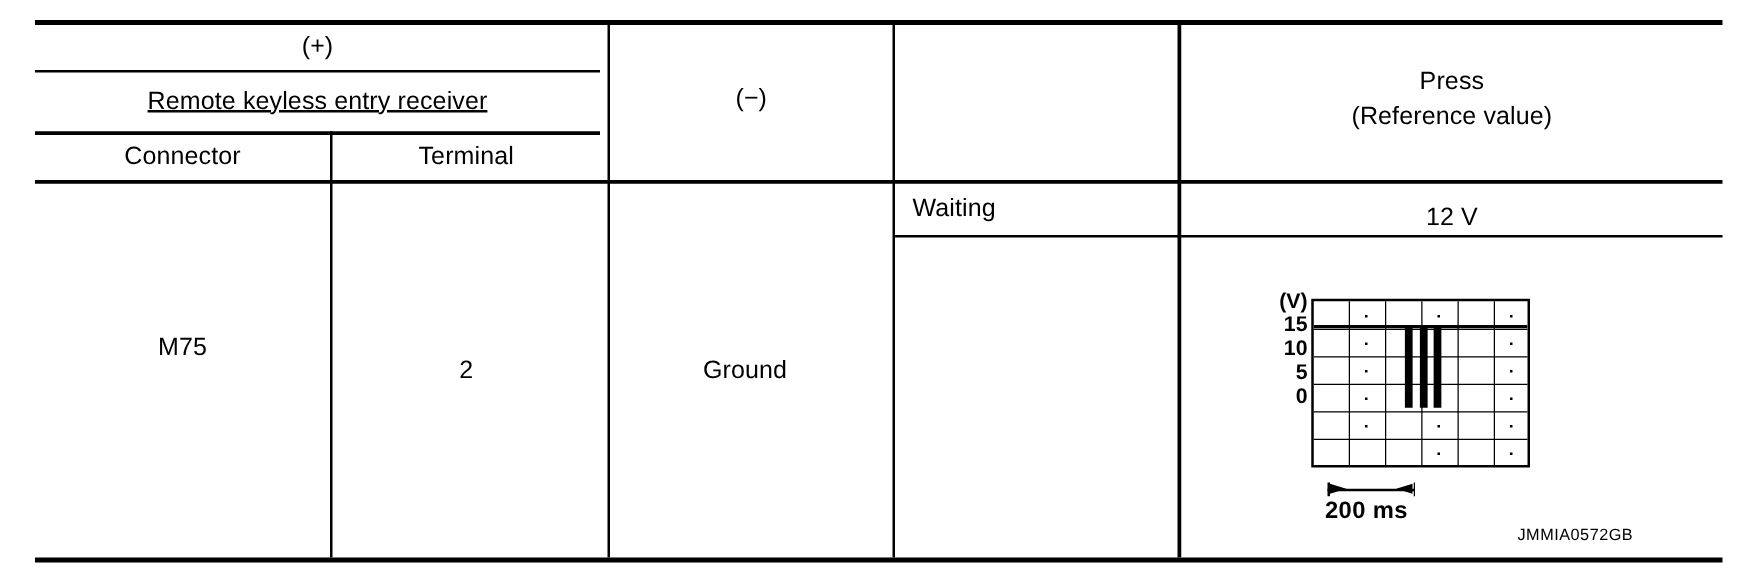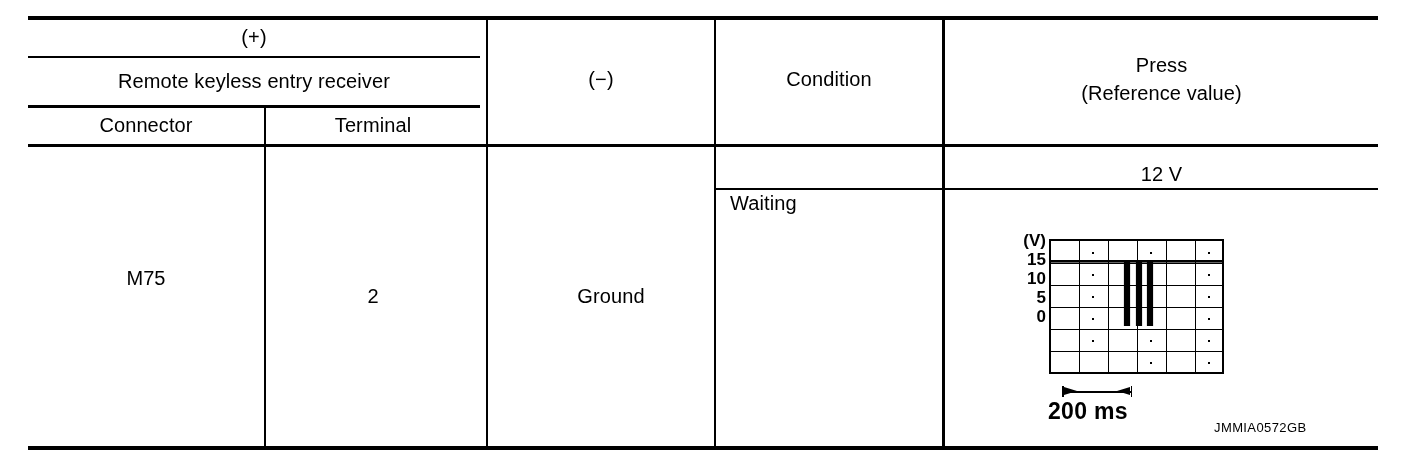--- a/index.html
+++ b/index.html
@@ -47,21 +47,21 @@
   .tspan{position:absolute;left:58px;top:158px;width:70px;height:11px;}
   .tspan .bar{position:absolute;left:0;right:0;top:5px;height:1.5px;background:#000;}
   .tspan .tick{position:absolute;width:1.5px;height:11px;background:#000;top:0;}
   .tspan .tick.l{left:0;}
   .tspan .tick.r{right:0;}
   .tspan .ar{position:absolute;top:1px;width:0;height:0;
     border-top:4.5px solid transparent;border-bottom:4.5px solid transparent;}
   .tspan .ar.l{left:2px;border-left:13px solid #000;}
   .tspan .ar.r{right:2px;border-right:13px solid #000;}
 
-  .tlabel{position:absolute;left:44px;top:170px;font-size:23px;font-weight:700;letter-spacing:.3px;}
+  .tlabel{position:absolute;left:56px;top:170px;font-size:19px;font-weight:700;letter-spacing:.3px;}
   .imgcode{position:absolute;left:210px;top:192px;font-size:13px;letter-spacing:.4px;white-space:nowrap;}
 </style>
 </head>
 <body>
 
 <div class="sheet">
 
   <div class="hrule" style="left:28px;top:16px;width:1350px;height:4px;"></div>
   <div class="hrule" style="left:28px;top:56px;width:452px;height:2px;"></div>
   <div class="hrule" style="left:28px;top:105px;width:452px;height:3px;"></div>
@@ -71,58 +71,55 @@
 
   <div class="vrule" style="left:264px;top:105px;width:2px;height:341px;"></div>
   <div class="vrule" style="left:486px;top:16px;width:2px;height:430px;"></div>
   <div class="vrule" style="left:714px;top:16px;width:2px;height:430px;"></div>
   <div class="vrule" style="left:942px;top:16px;width:3px;height:430px;"></div>
 
   <div class="cell center" style="left:28px;top:20px;width:452px;height:36px;">
     <span class="txt big">(+)</span>
   </div>
 
-  <div class="cell center" style="left:28px;top:58px;width:452px;height:47px;">
+  <div class="cell center" style="left:28px;top:58px;width:452px;height:47px;text-decoration:underline;">
     <span class="txt big">Remote keyless entry receiver</span>
   </div>
 
   <div class="cell center" style="left:28px;top:108px;width:236px;height:36px;">
     <span class="txt big">Connector</span>
   </div>
 
   <div class="cell center" style="left:266px;top:108px;width:214px;height:36px;">
     <span class="txt big">Terminal</span>
   </div>
 
   <div class="cell center" style="left:488px;top:16px;width:226px;height:128px;">
     <span class="txt big">(−)</span>
   </div>
 
-  <div class="cell center" style="left:716px;top:16px;width:226px;height:128px;">
-    <span class="txt big">Condition</span>
-  </div>
 
   <div class="cell center" style="left:945px;top:16px;width:433px;height:128px;flex-direction:column;">
     <span class="txt big">Press</span>
     <span class="txt big">(Reference value)</span>
   </div>
 
   <div class="cell center" style="left:28px;top:147px;width:236px;height:263px;">
     <span class="txt big">M75</span>
   </div>
 
   <div class="cell center" style="left:266px;top:147px;width:214px;height:299px;">
     <span class="txt big">2</span>
   </div>
 
-  <div class="cell center" style="left:488px;top:147px;width:246px;height:299px;">
+  <div class="cell center" style="left:473px;top:147px;width:246px;height:299px;">
     <span class="txt big">Ground</span>
   </div>
 
-  <div class="cell left" style="left:730px;top:147px;width:212px;height:41px;margin-top:36px;">
+  <div class="cell left" style="left:730px;top:147px;width:212px;height:41px;">
     <span class="txt big">Waiting</span>
   </div>
 
   <div class="cell center" style="left:945px;top:147px;width:433px;height:56px;">
     <span class="txt big">12 V</span>
   </div>
 
 
   <div class="cell" style="left:945px;top:190px;width:433px;height:256px;"></div>
 

